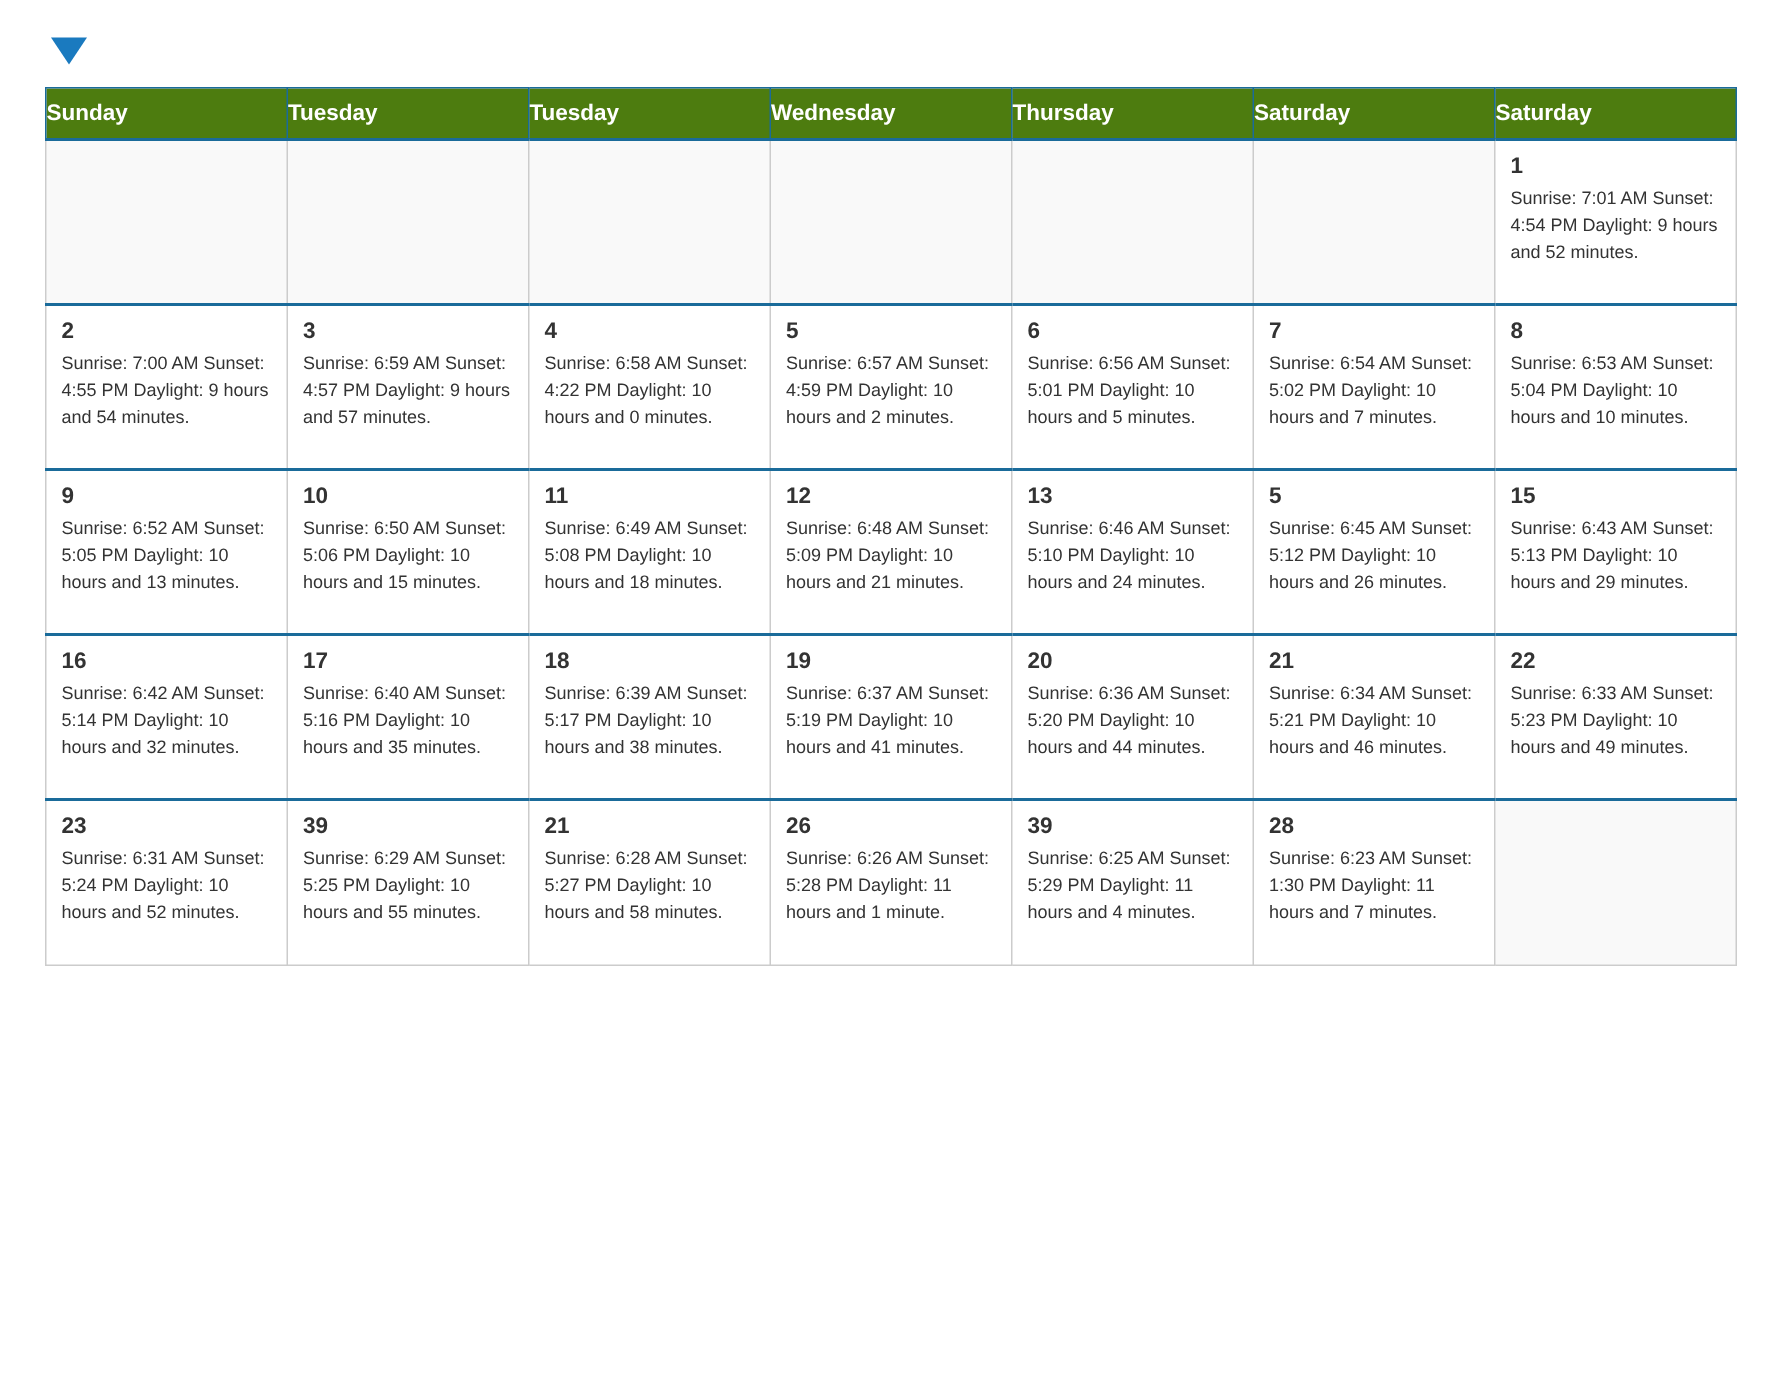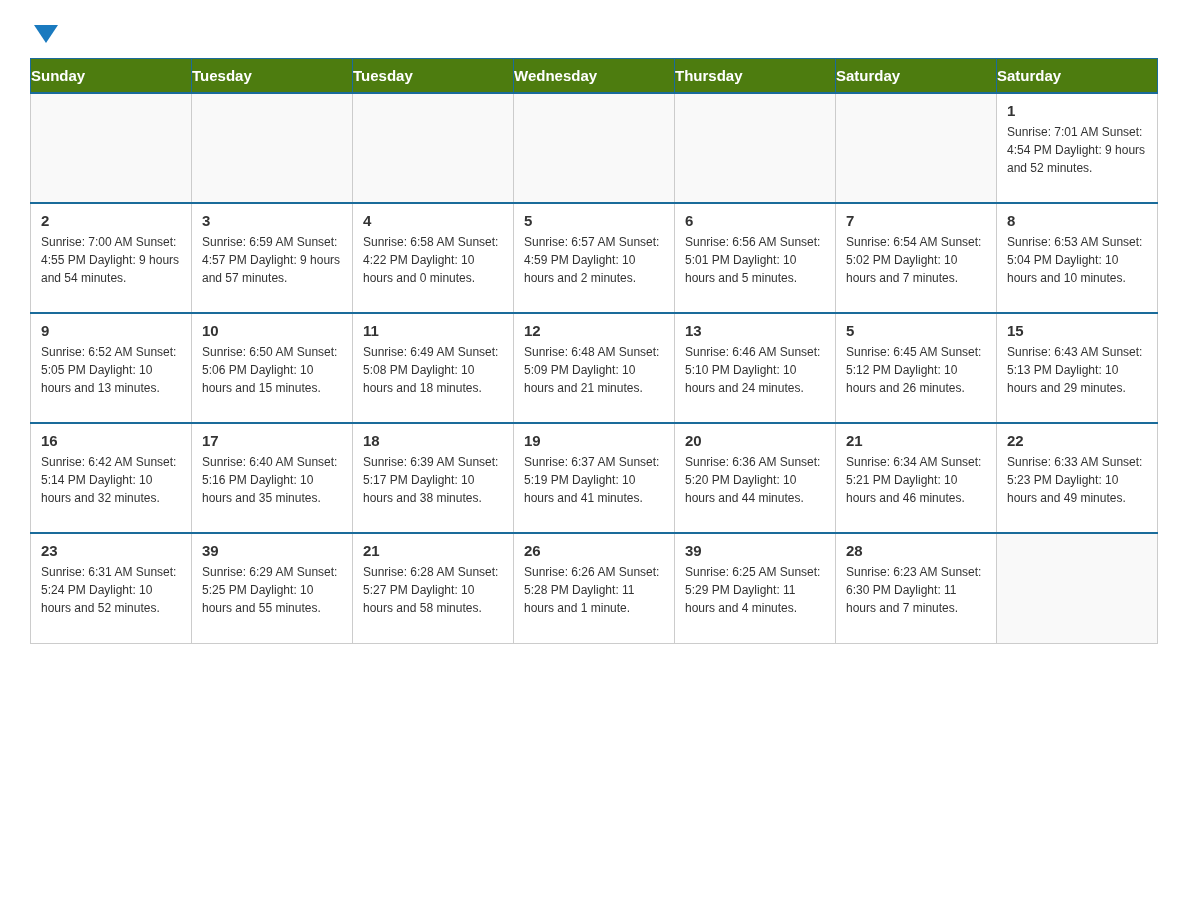--- a/index.html
+++ b/index.html
@@ -329,20 +329,20 @@
         <td>
           <span class="day-num">39</span>
           <div class="day-info">Sunrise: 6:25 AM
 Sunset: 5:29 PM
 Daylight: 11 hours
 and 4 minutes.</div>
         </td>
         <td>
           <span class="day-num">28</span>
           <div class="day-info">Sunrise: 6:23 AM
-Sunset: 6:30 PM
+Sunset: 1:30 PM
 Daylight: 11 hours
 and 7 minutes.</div>
         </td>
         <td class="empty-cell"></td>
       </tr>
     </tbody>
 </table>
 
 </body></html>

